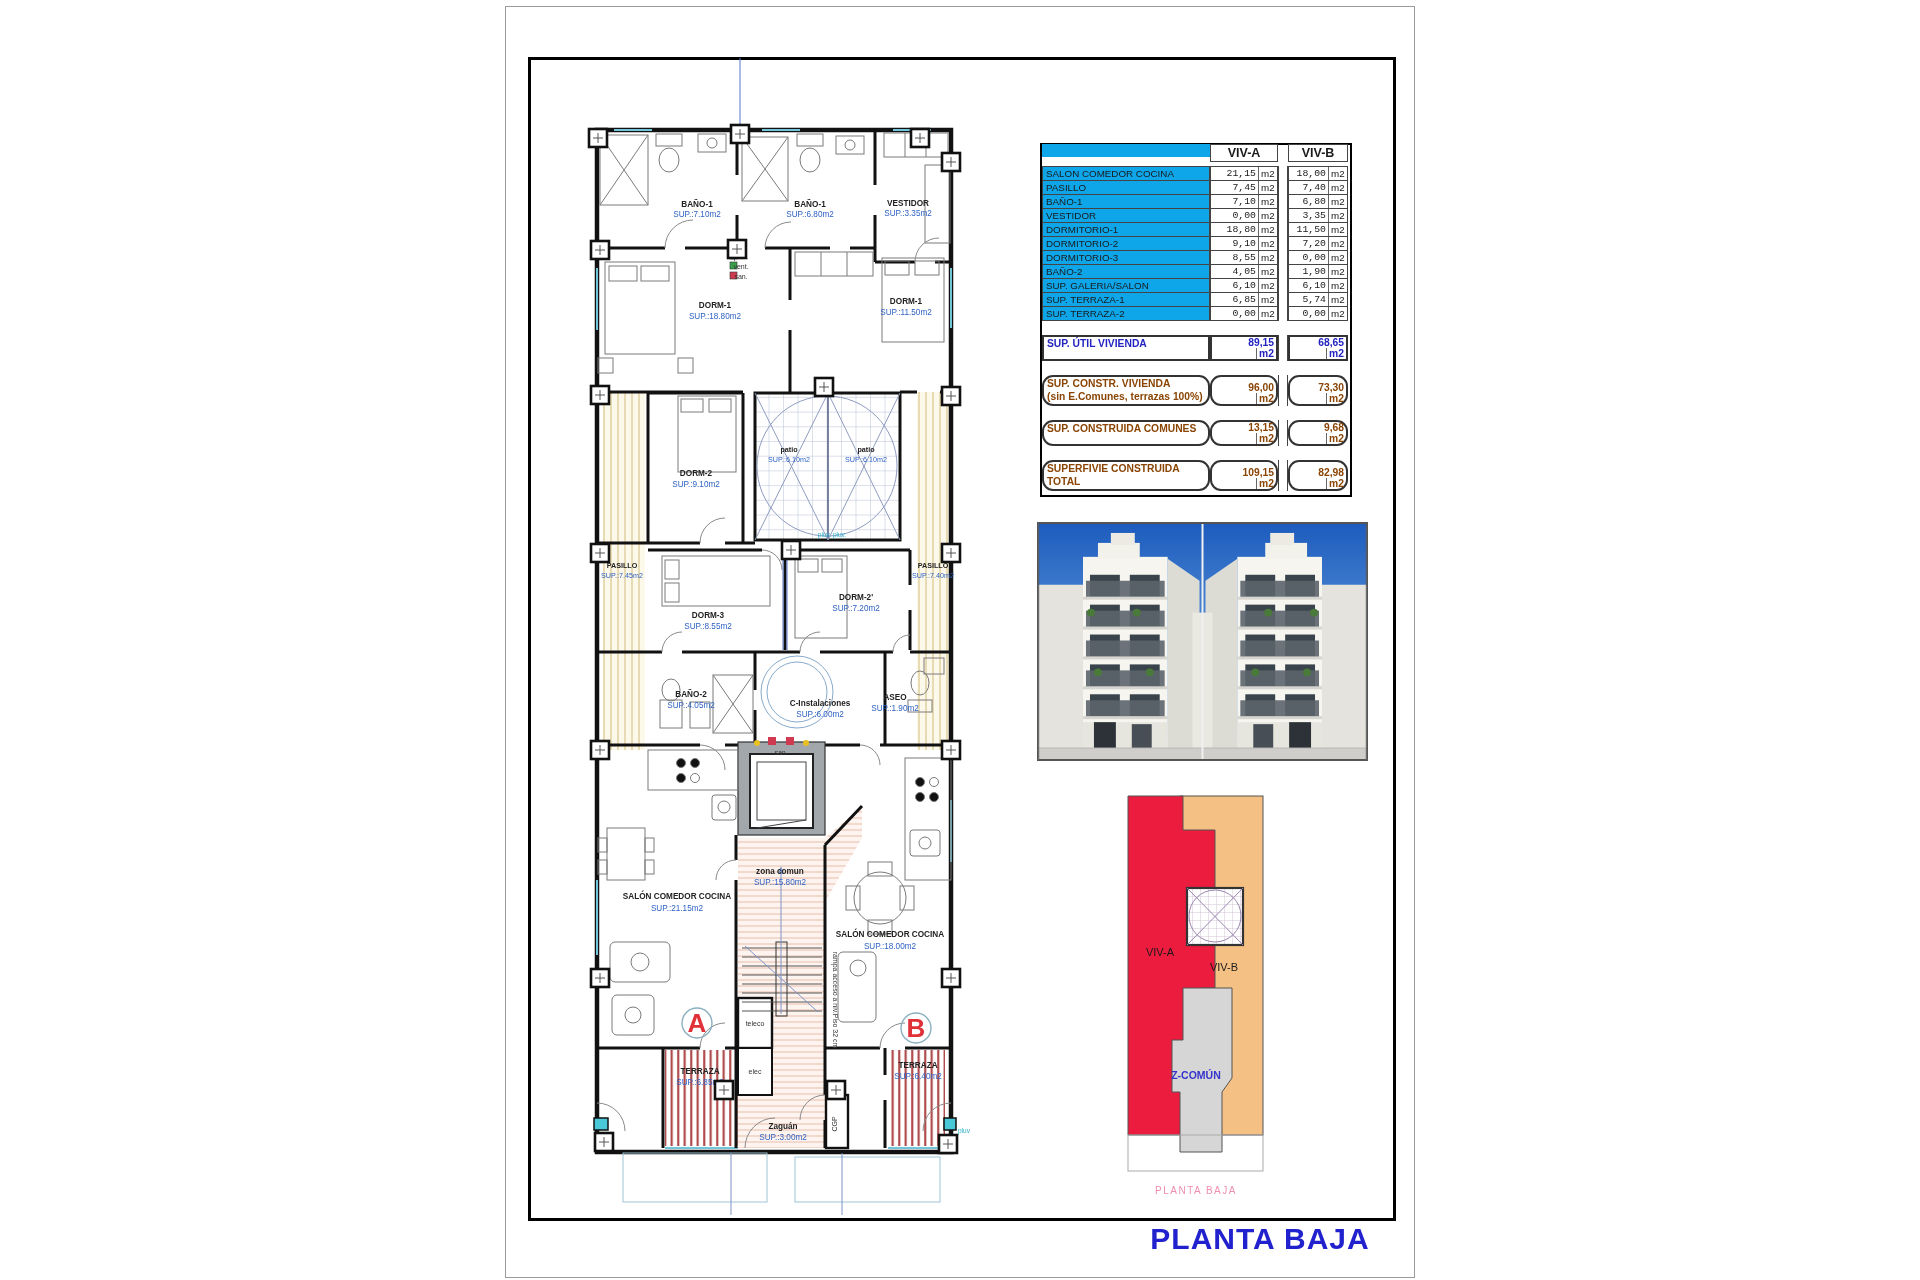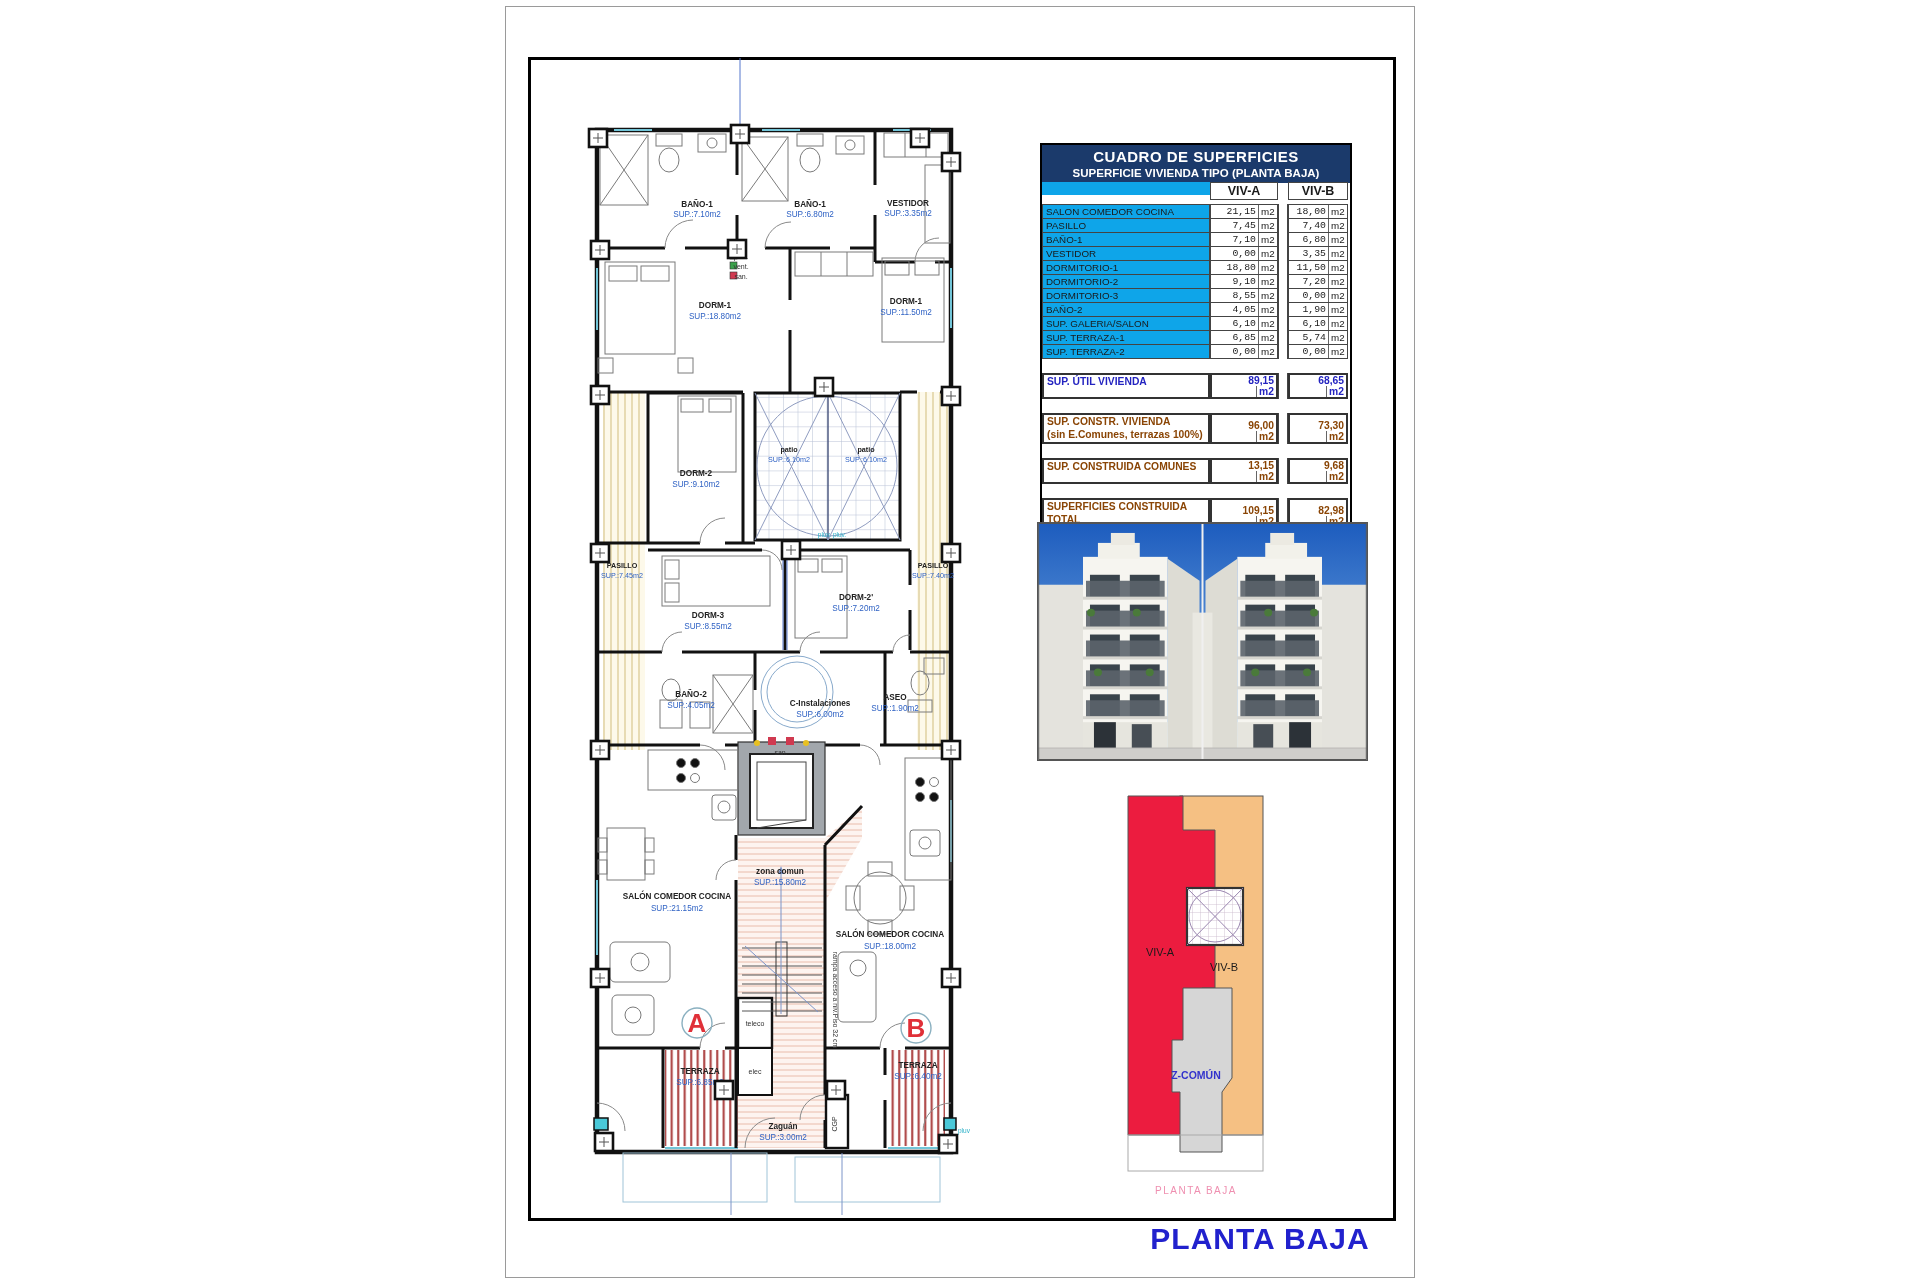--- a/index.html
+++ b/index.html
@@ -26,21 +26,21 @@
   .thead .gap{border:none;}
   .blankrow{height:5px;}
   .totrow{display:grid;grid-template-columns:168px 68px 10px 60px;margin-top:14px;}
   .totrow .lab{border:2px solid #333;font-size:10.3px;font-weight:bold;padding:1px 0 1px 3px;line-height:12.5px;}
   .totrow .val{border:2px solid #333;display:flex;justify-content:flex-end;align-items:flex-end;
                font-size:10.3px;font-weight:bold;flex-direction:column;}
   .totrow .val .v{padding-right:2px;}
   .totrow .val .u{border-left:1px solid #666;padding:0 2px;min-width:14px;}
   .totrow .gap{border-left:1px solid #444;border-right:1px solid #444;}
   .blue, .blue .val, .blue .lab{color:#2323c0;}
-  .brown, .brown .val, .brown .lab{color:#8a4505;}
+  .brown, .brown .val, .brown .lab{color:#8a4505;border-radius:11px;}
   .tbl-end{height:4px;}
 
   
   .plan-svg{position:absolute;left:585px;top:45px;width:385px;height:1175px;}
   text{font-family:"Liberation Sans",sans-serif;}
   .rn{fill:#222;font-size:8.2px;font-weight:bold;text-anchor:middle;}
   .rs{fill:#2f62c4;font-size:8.2px;text-anchor:middle;}
   .rn.sm{font-size:7.2px;} .rs.sm{font-size:7.2px;}
   .tiny{fill:#333;font-size:7px;text-anchor:middle;}
   .cy{fill:#2ab0c8;font-size:6.5px;}
@@ -381,24 +381,20 @@
       <use href="#plus" x="724" y="1090"></use>
         <use href="#plus" x="836" y="1090"></use>
       <use href="#plus" x="604" y="1142"></use>
         <use href="#plus" x="948" y="1144"></use>
       <rect x="594" y="1118" width="14" height="12" fill="#49c8d8" stroke="#111" stroke-width="1.5"></rect>
       <rect x="944" y="1118" width="12" height="12" fill="#49c8d8" stroke="#111" stroke-width="1.5"></rect>
     </g>
   </svg>
 
   <div class="tbl">
-    <div class="tbanner">
-      <div class="t1">CUADRO DE SUPERFICIES</div>
-      <div class="t2">SUPERFICIE VIVIENDA TIPO  (PLANTA BAJA)</div>
-    </div>
     <div class="trow thead">
       <div class="lab"></div>
       <div class="val">VIV-A</div>
       <div class="gap"></div>
       <div class="val">VIV-B</div>
     </div>
     <div class="blankrow"></div>
 
     <div class="trow">
         <div class="lab">SALON COMEDOR COCINA</div>
@@ -563,21 +559,21 @@
           <span class="v">13,15</span>
           <span class="u">m2</span>
         </div>
       <div class="gap"></div>
       <div class="val">
           <span class="v">9,68</span>
           <span class="u">m2</span>
         </div>
     </div>
     <div class="totrow brown">
-      <div class="lab"><span>SUPERFICIES CONSTRUIDA</span><br><span>TOTAL</span></div>
+      <div class="lab"><span>SUPERFIVIE CONSTRUIDA</span><br><span>TOTAL</span></div>
       <div class="val">
           <span class="v">109,15</span>
           <span class="u">m2</span>
         </div>
       <div class="gap"></div>
       <div class="val">
           <span class="v">82,98</span>
           <span class="u">m2</span>
         </div>
     </div>

